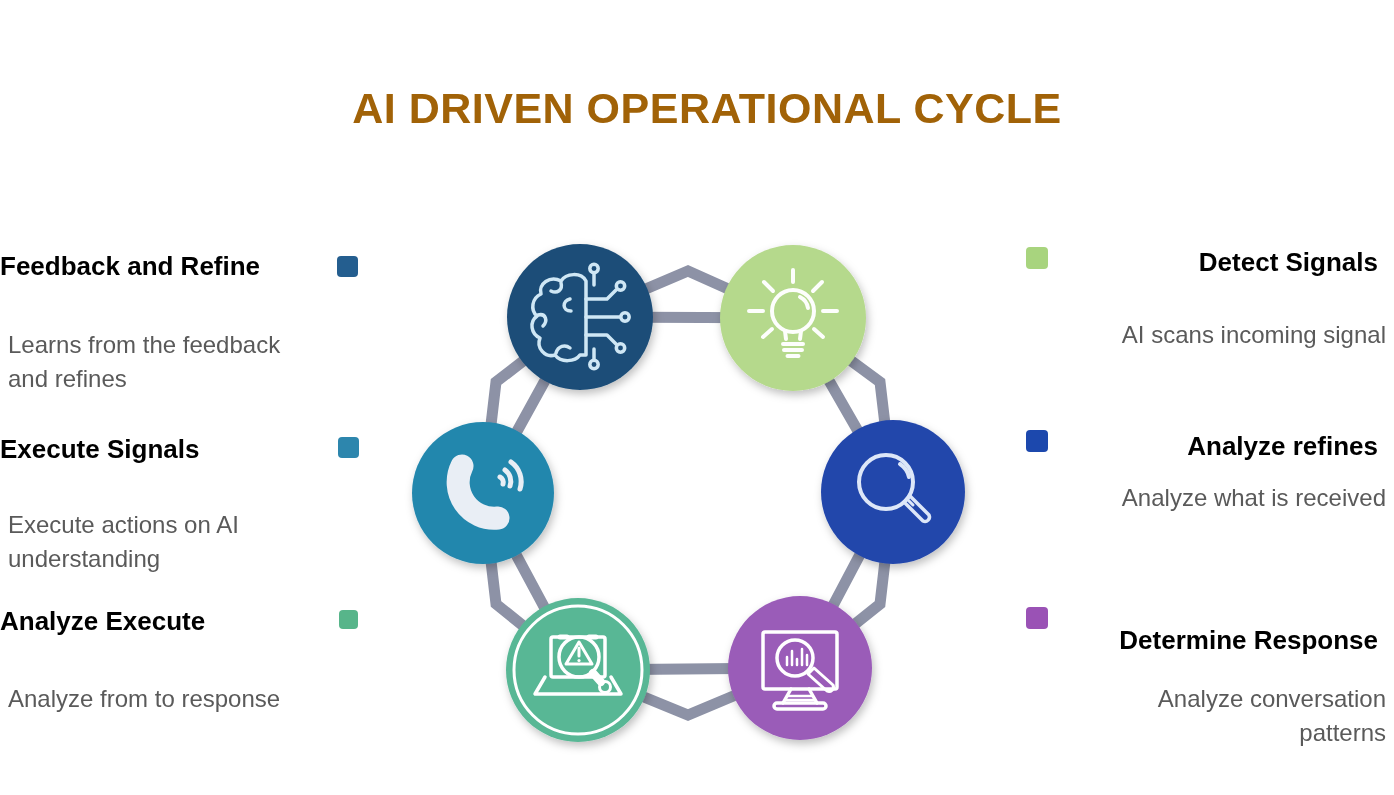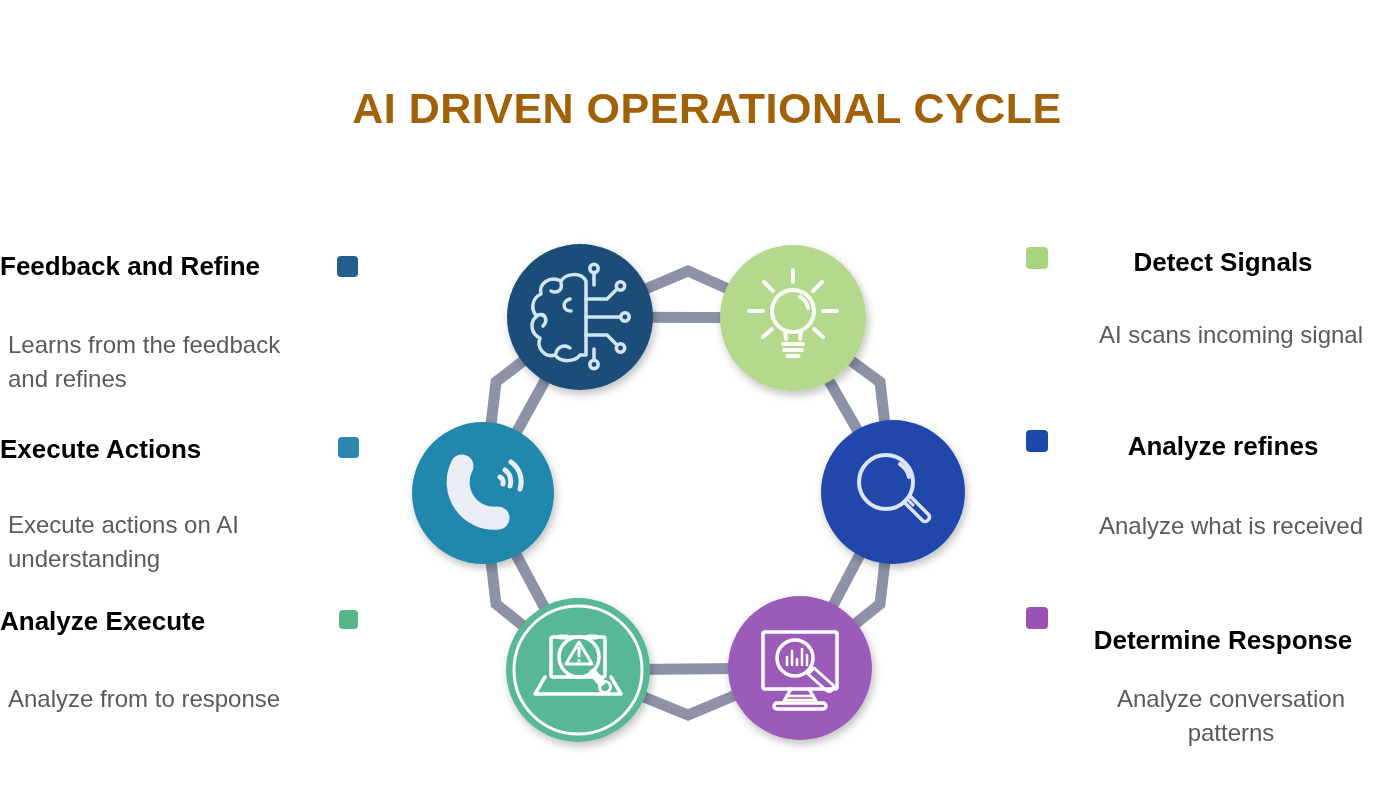--- a/index.html
+++ b/index.html
@@ -11,63 +11,63 @@
     position:absolute;top:74px;left:0;width:100%;margin:10px;text-align:center;
     font-size:43px;font-weight:bold;color:#a16207;letter-spacing:.5px;
   }
   .heading{
     position:absolute;margin:0;font-size:26px;font-weight:bold;color:#000;line-height:32px;
   }
   .desc{
     position:absolute;margin:8px;font-size:24px;color:#5a5a5a;line-height:34px;white-space:pre-line;
   }
   .left-text{left:0;width:322px;text-align:left;}
-  .right-text{left:1068px;width:310px;text-align:center;}
+  .right-text{left:1068px;width:310px;text-align:right;}
   .legend-square{position:absolute;display:block;border-radius:4px;}
   .diagram-svg{position:absolute;left:380px;top:225px;}
   .connector{fill:none;stroke-width:11;stroke-linejoin:miter;}
   .ic{fill:none;stroke-linecap:round;stroke-linejoin:round;}
 </style>
 </head>
 <body>
 
 <div class="canvas">
 
   <h1 class="title">AI DRIVEN OPERATIONAL CYCLE</h1>
 
   <div>
     <div>
       <h2 class="heading left-text" style="top:250px">Feedback and Refine</h2>
       <span class="legend-square" style="left: 337px; top: 256px; width: 21px; height: 21px; background-color: rgb(36, 94, 143);"></span>
       <p class="desc left-text" style="top:320px">Learns from the feedback
 and refines</p>
     </div>
     <div>
-      <h2 class="heading left-text" style="top:433px">Execute Actions</h2>
+      <h2 class="heading left-text" style="top:433px">Execute Signals</h2>
       <span class="legend-square" style="left: 338px; top: 437px; width: 21px; height: 21px; background-color: rgb(45, 134, 173);"></span>
       <p class="desc left-text" style="top:500px">Execute actions on AI
 understanding</p>
     </div>
     <div>
       <h2 class="heading left-text" style="top:605px">Analyze Execute</h2>
       <span class="legend-square" style="left: 339px; top: 610px; width: 19px; height: 19px; background-color: rgb(87, 181, 138);"></span>
       <p class="desc left-text" style="top:674px">Analyze from to response</p>
     </div>
   </div>
 
   <div>
     <div>
       <span class="legend-square" style="left: 1026px; top: 247px; width: 22px; height: 22px; background-color: rgb(168, 212, 126);"></span>
       <h2 class="heading right-text" style="top:246px">Detect Signals</h2>
       <p class="desc right-text" style="top:310px">AI scans incoming signal</p>
     </div>
     <div>
       <span class="legend-square" style="left: 1026px; top: 430px; width: 22px; height: 22px; background-color: rgb(28, 72, 173);"></span>
       <h2 class="heading right-text" style="top:430px">Analyze refines</h2>
-      <p class="desc right-text" style="top:501px">Analyze what is received</p>
+      <p class="desc right-text" style="top:473px">Analyze what is received</p>
     </div>
     <div>
       <span class="legend-square" style="left: 1026px; top: 607px; width: 22px; height: 22px; background-color: rgb(154, 82, 181);"></span>
       <h2 class="heading right-text" style="top:624px">Determine Response</h2>
       <p class="desc right-text" style="top:674px">Analyze conversation
 patterns</p>
     </div>
   </div>
 
   <svg class="diagram-svg" width="620" height="548" viewBox="0 0 620 548">

